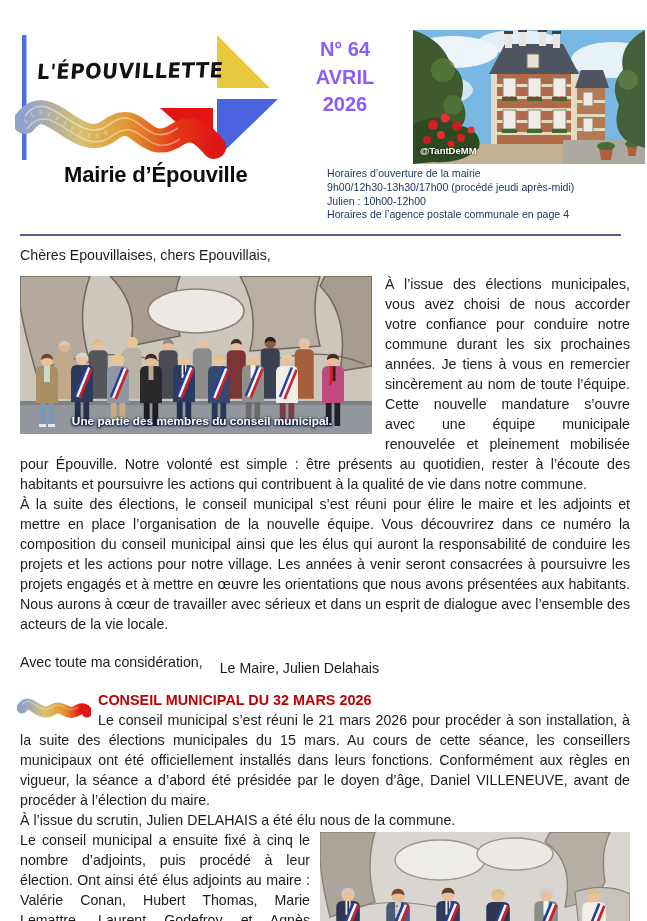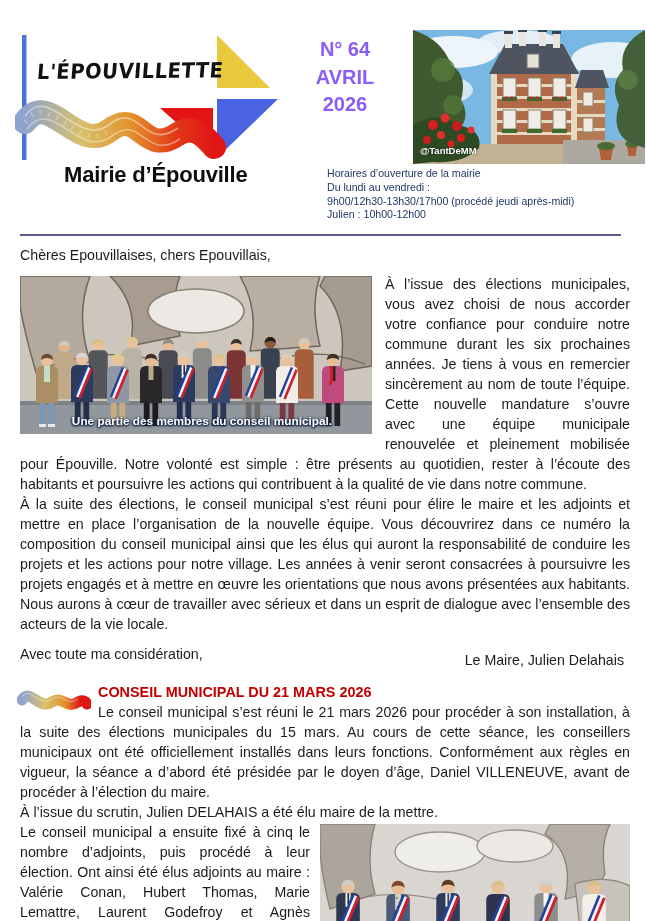--- a/index.html
+++ b/index.html
@@ -23,21 +23,21 @@
   .separator{left:20px;top:234px;width:601px;height:2px;background:#5c5c90;}
   
   .main{left:20px;top:245px;width:610px;font-size:14.2px;line-height:20px;}
   .main p{margin:0;text-align:justify;}
   .greeting{text-align:left;margin:0 0 9px 0 !important;}
   .photo1{float:left;width:352px;height:158px;margin:2px 13px 4px 0;position:relative;}
   .photo2{float:right;width:310px;height:140px;margin:2px 0 4px 10px;position:relative;}
   .caption{position:absolute;left:0;right:0;bottom:3px;text-align:center;color:#fff;
       font-weight:bold;font-size:11.8px;
       text-shadow:1px 1px 2px #15264a,-1px 1px 2px #15264a,0 0 3px #15264a;padding-left:12px;}
-  .sig-row{display:flex;justify-content:space-between;margin:10px 0 12px 0;padding-right:6px;gap:17px;}
+  .sig-row{display:flex;justify-content:flex-start;margin:18px 0 12px 0;padding-right:6px;gap:17px;}
   .sig-left,.sig-right{white-space:nowrap;}
   .sig-right{padding-top:6px;}
   .council-icon{float:left;width:74px;height:32px;margin:1px 7px 0 -3px;}
   .council-heading{display:block;color:#C00000;font-weight:bold;font-size:14.4px;
       line-height:20px;margin:0;}
   .clr{clear:both;}
 </style>
 </head>
 <body>
 
@@ -146,23 +146,23 @@
     <circle cx="48" cy="108" r="4" fill="#d42020"></circle>
       <circle cx="14" cy="110" r="4" fill="#c81d1d"></circle>
     <circle cx="58" cy="100" r="3.5" fill="#e03030"></circle>
       <circle cx="38" cy="114" r="3.5" fill="#d42020"></circle>
   </svg>
   <div class="watermark">@TantDeMM</div>
 </div>
 
 <div class="abs hours">
   <div>Horaires d’ouverture de la mairie</div>
-  <div>Du lundi au vendredi :</div>
   <div>9h00/12h30-13h30/17h00 (procédé jeudi après-midi)</div>
   <div>Julien : 10h00-12h00</div>
+  <div>Horaires de l’agence postale communale en page 4</div>
 </div>
 
 <div class="abs separator"></div>
 
 <div class="abs main">
 
   <p class="greeting">Chères Epouvillaises, chers Epouvillais,</p>
 
   <div class="photo1">
     <svg width="352" height="158" viewBox="0 0 352 158" xmlns="http://www.w3.org/2000/svg">
@@ -341,23 +341,23 @@
             <stop offset="0" stop-color="#8fa3cf"></stop>
               <stop offset=".35" stop-color="#d8c06a"></stop>
             <stop offset=".65" stop-color="#e2952f"></stop>
               <stop offset=".9" stop-color="#e01515"></stop>
           </linearGradient>
         </defs>
         <path d="M5,17 C13,4 22,28 35,19 C46,12 49,27 61,19 C66,16 69,19 70,21" fill="none" stroke="url(#waveg2)" stroke-width="11" stroke-linecap="round"></path>
         <path d="M5,14 C13,2 22,25 35,16 C46,9 49,24 61,16" fill="none" stroke="#fff" stroke-opacity=".45" stroke-width="1"></path>
       </svg>
     </div>
-    <h2 class="council-heading">CONSEIL MUNICIPAL DU 21 MARS 2026</h2>
+    <h2 class="council-heading">CONSEIL MUNICIPAL DU 32 MARS 2026</h2>
     <p>Le conseil municipal s’est réuni le 21 mars 2026 pour procéder à son installation, à la suite des élections municipales du 15 mars. Au cours de cette séance, les conseillers municipaux ont été officiellement installés dans leurs fonctions. Conformément aux règles en vigueur, la séance a d’abord été présidée par le doyen d’âge, Daniel VILLENEUVE, avant de procéder à l’élection du maire.</p>
-    <p style="text-align:left">À l’issue du scrutin, Julien DELAHAIS a été élu maire de la mettre.</p>
+    <p style="text-align:left">À l’issue du scrutin, Julien DELAHAIS a été élu nous de la commune.</p>
 
     <div class="photo2">
       <svg width="310" height="140" viewBox="0 0 310 140" xmlns="http://www.w3.org/2000/svg">
         <rect width="310" height="140" fill="#d9d6d1"></rect>
         <path d="M0,0 L55,0 Q45,35 55,70 L10,85 Q0,45 0,20 Z" fill="#aca59c" stroke="#8a837a" stroke-width="1.4"></path>
         <ellipse cx="120" cy="28" rx="45" ry="20" fill="#efedea" stroke="#9b948b" stroke-width="1.4"></ellipse>
         <ellipse cx="195" cy="22" rx="38" ry="16" fill="#ece9e5" stroke="#9b948b" stroke-width="1.4"></ellipse>
         <path d="M225,10 Q255,30 245,75 Q275,70 285,50 Q280,20 290,0 L230,0 Z" fill="#b5aea5" stroke="#8a837a" stroke-width="1.4"></path>
         <path d="M255,60 Q285,50 310,62 L310,110 L260,105 Z" fill="#c7c2bb" stroke="#8a837a" stroke-width="1.2"></path>
         <path d="M20,80 Q70,62 130,78" fill="none" stroke="#8a837a" stroke-width="1.1"></path>

